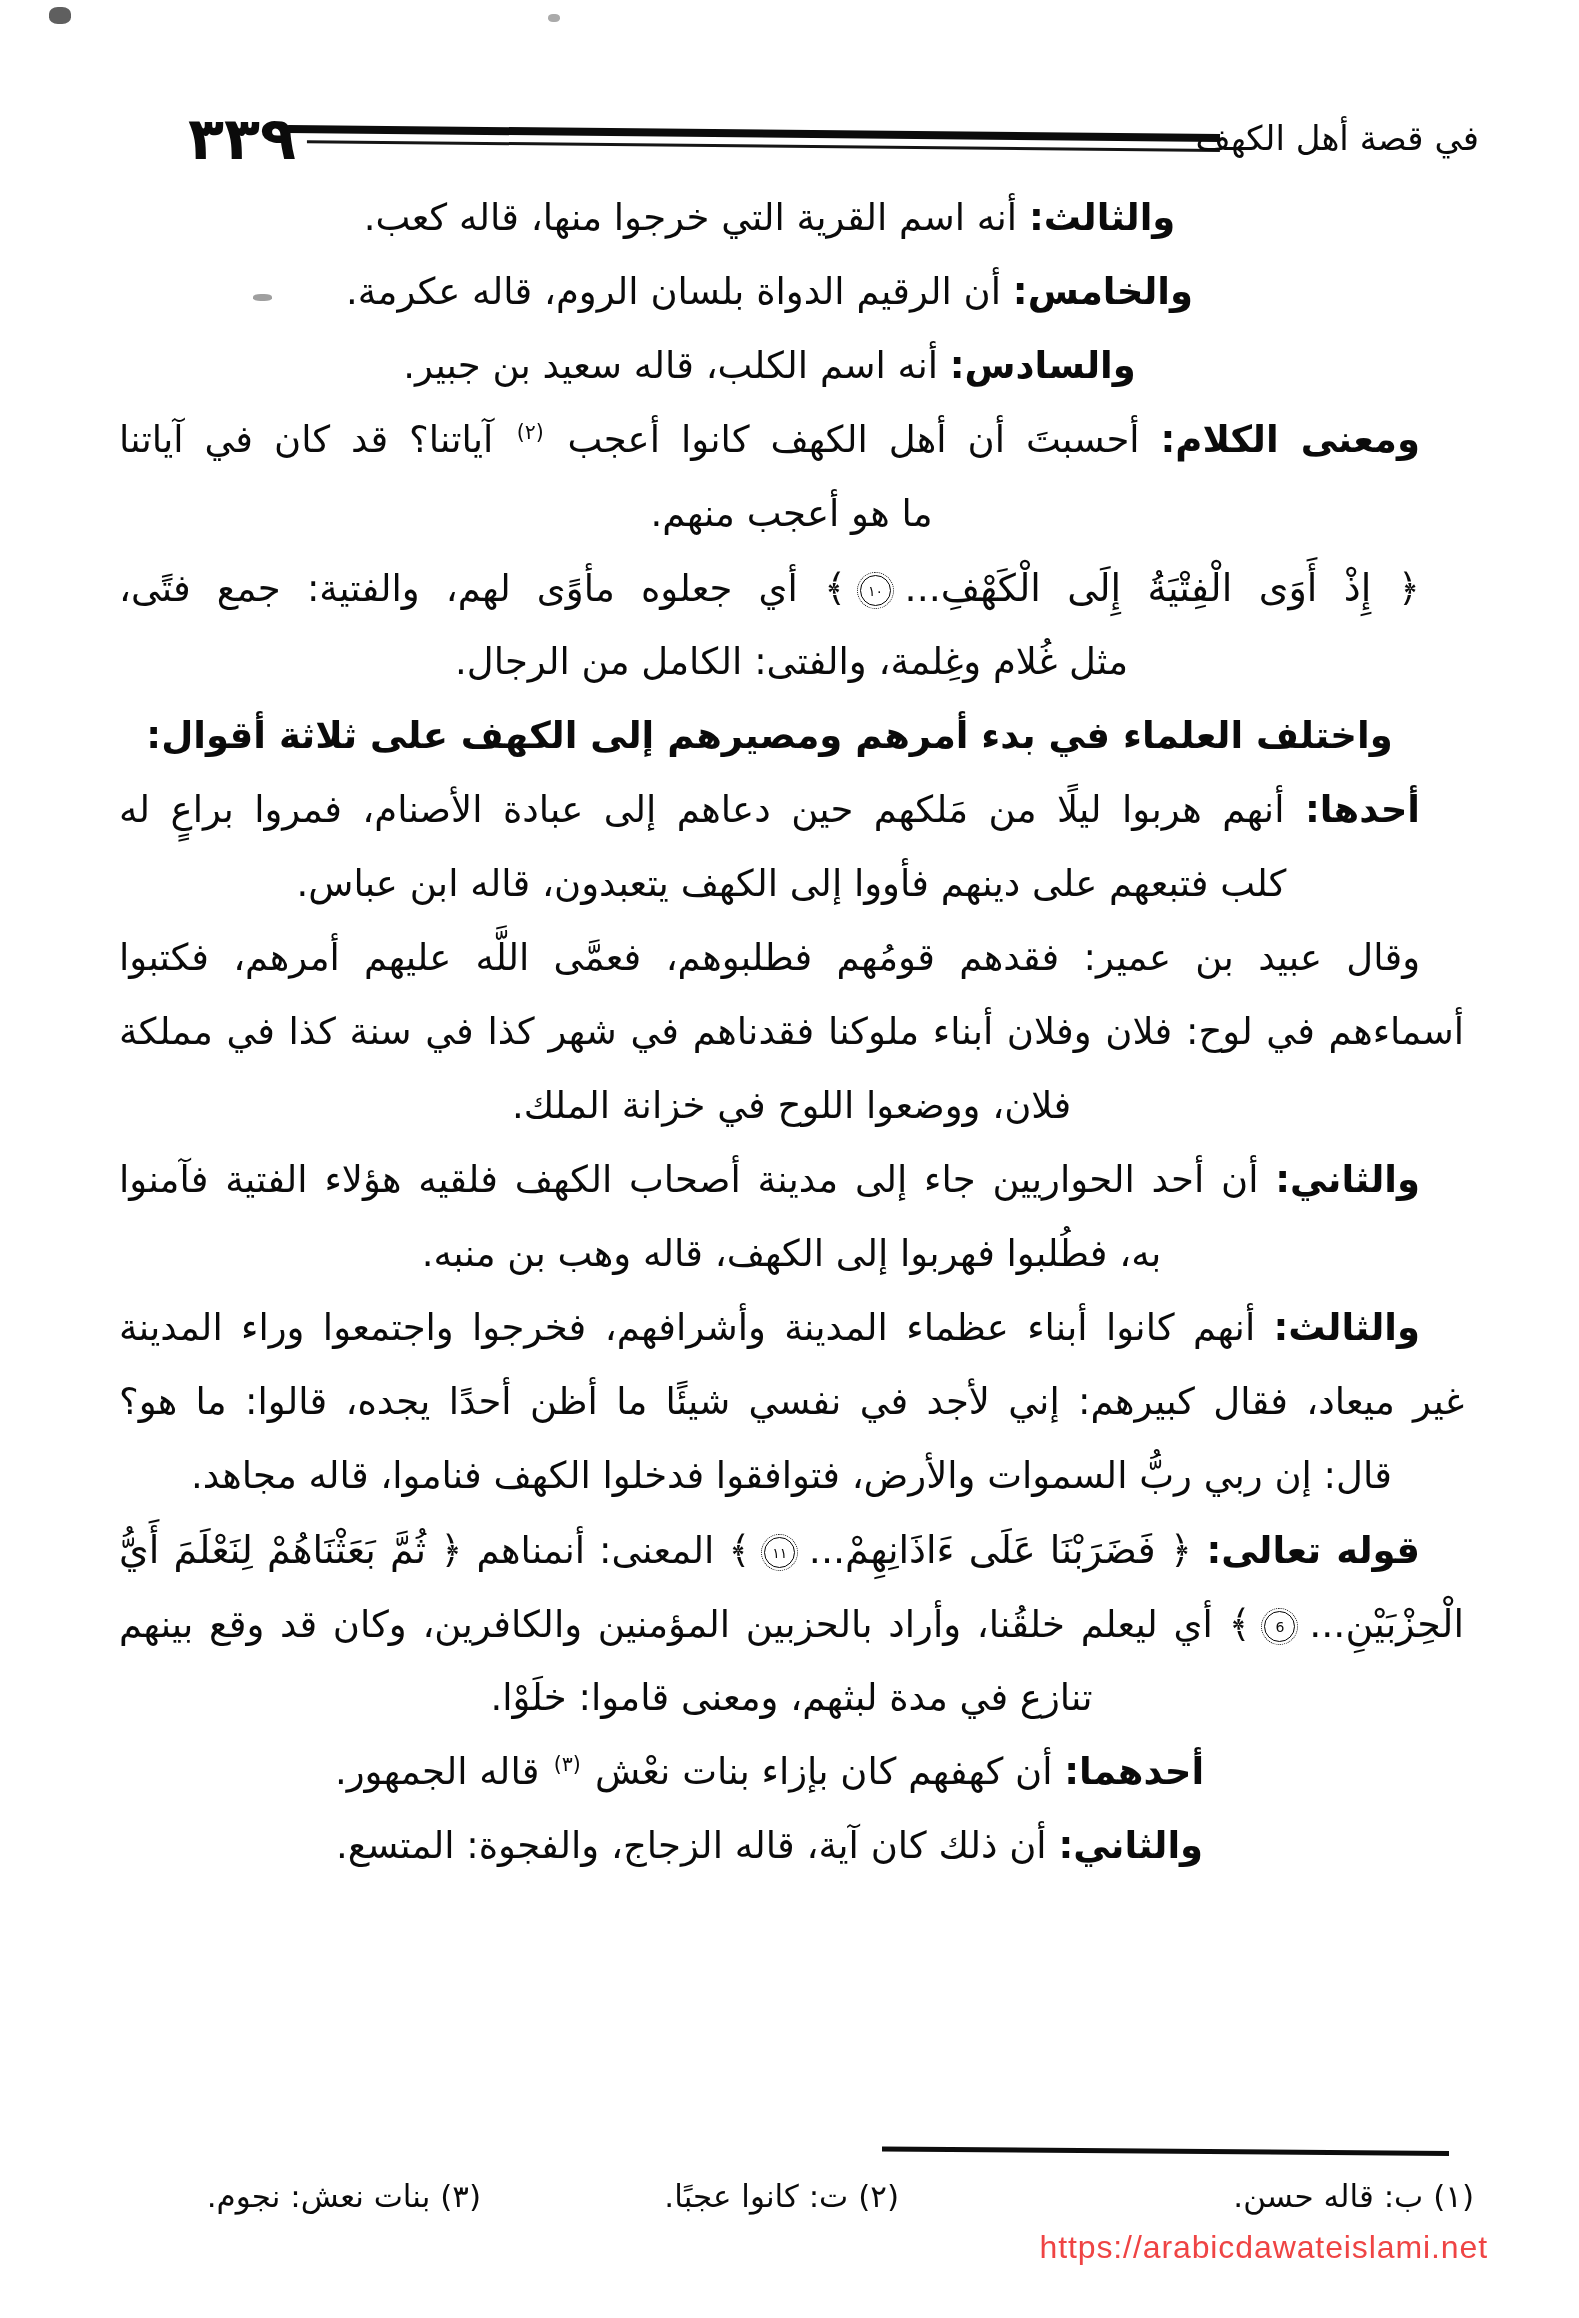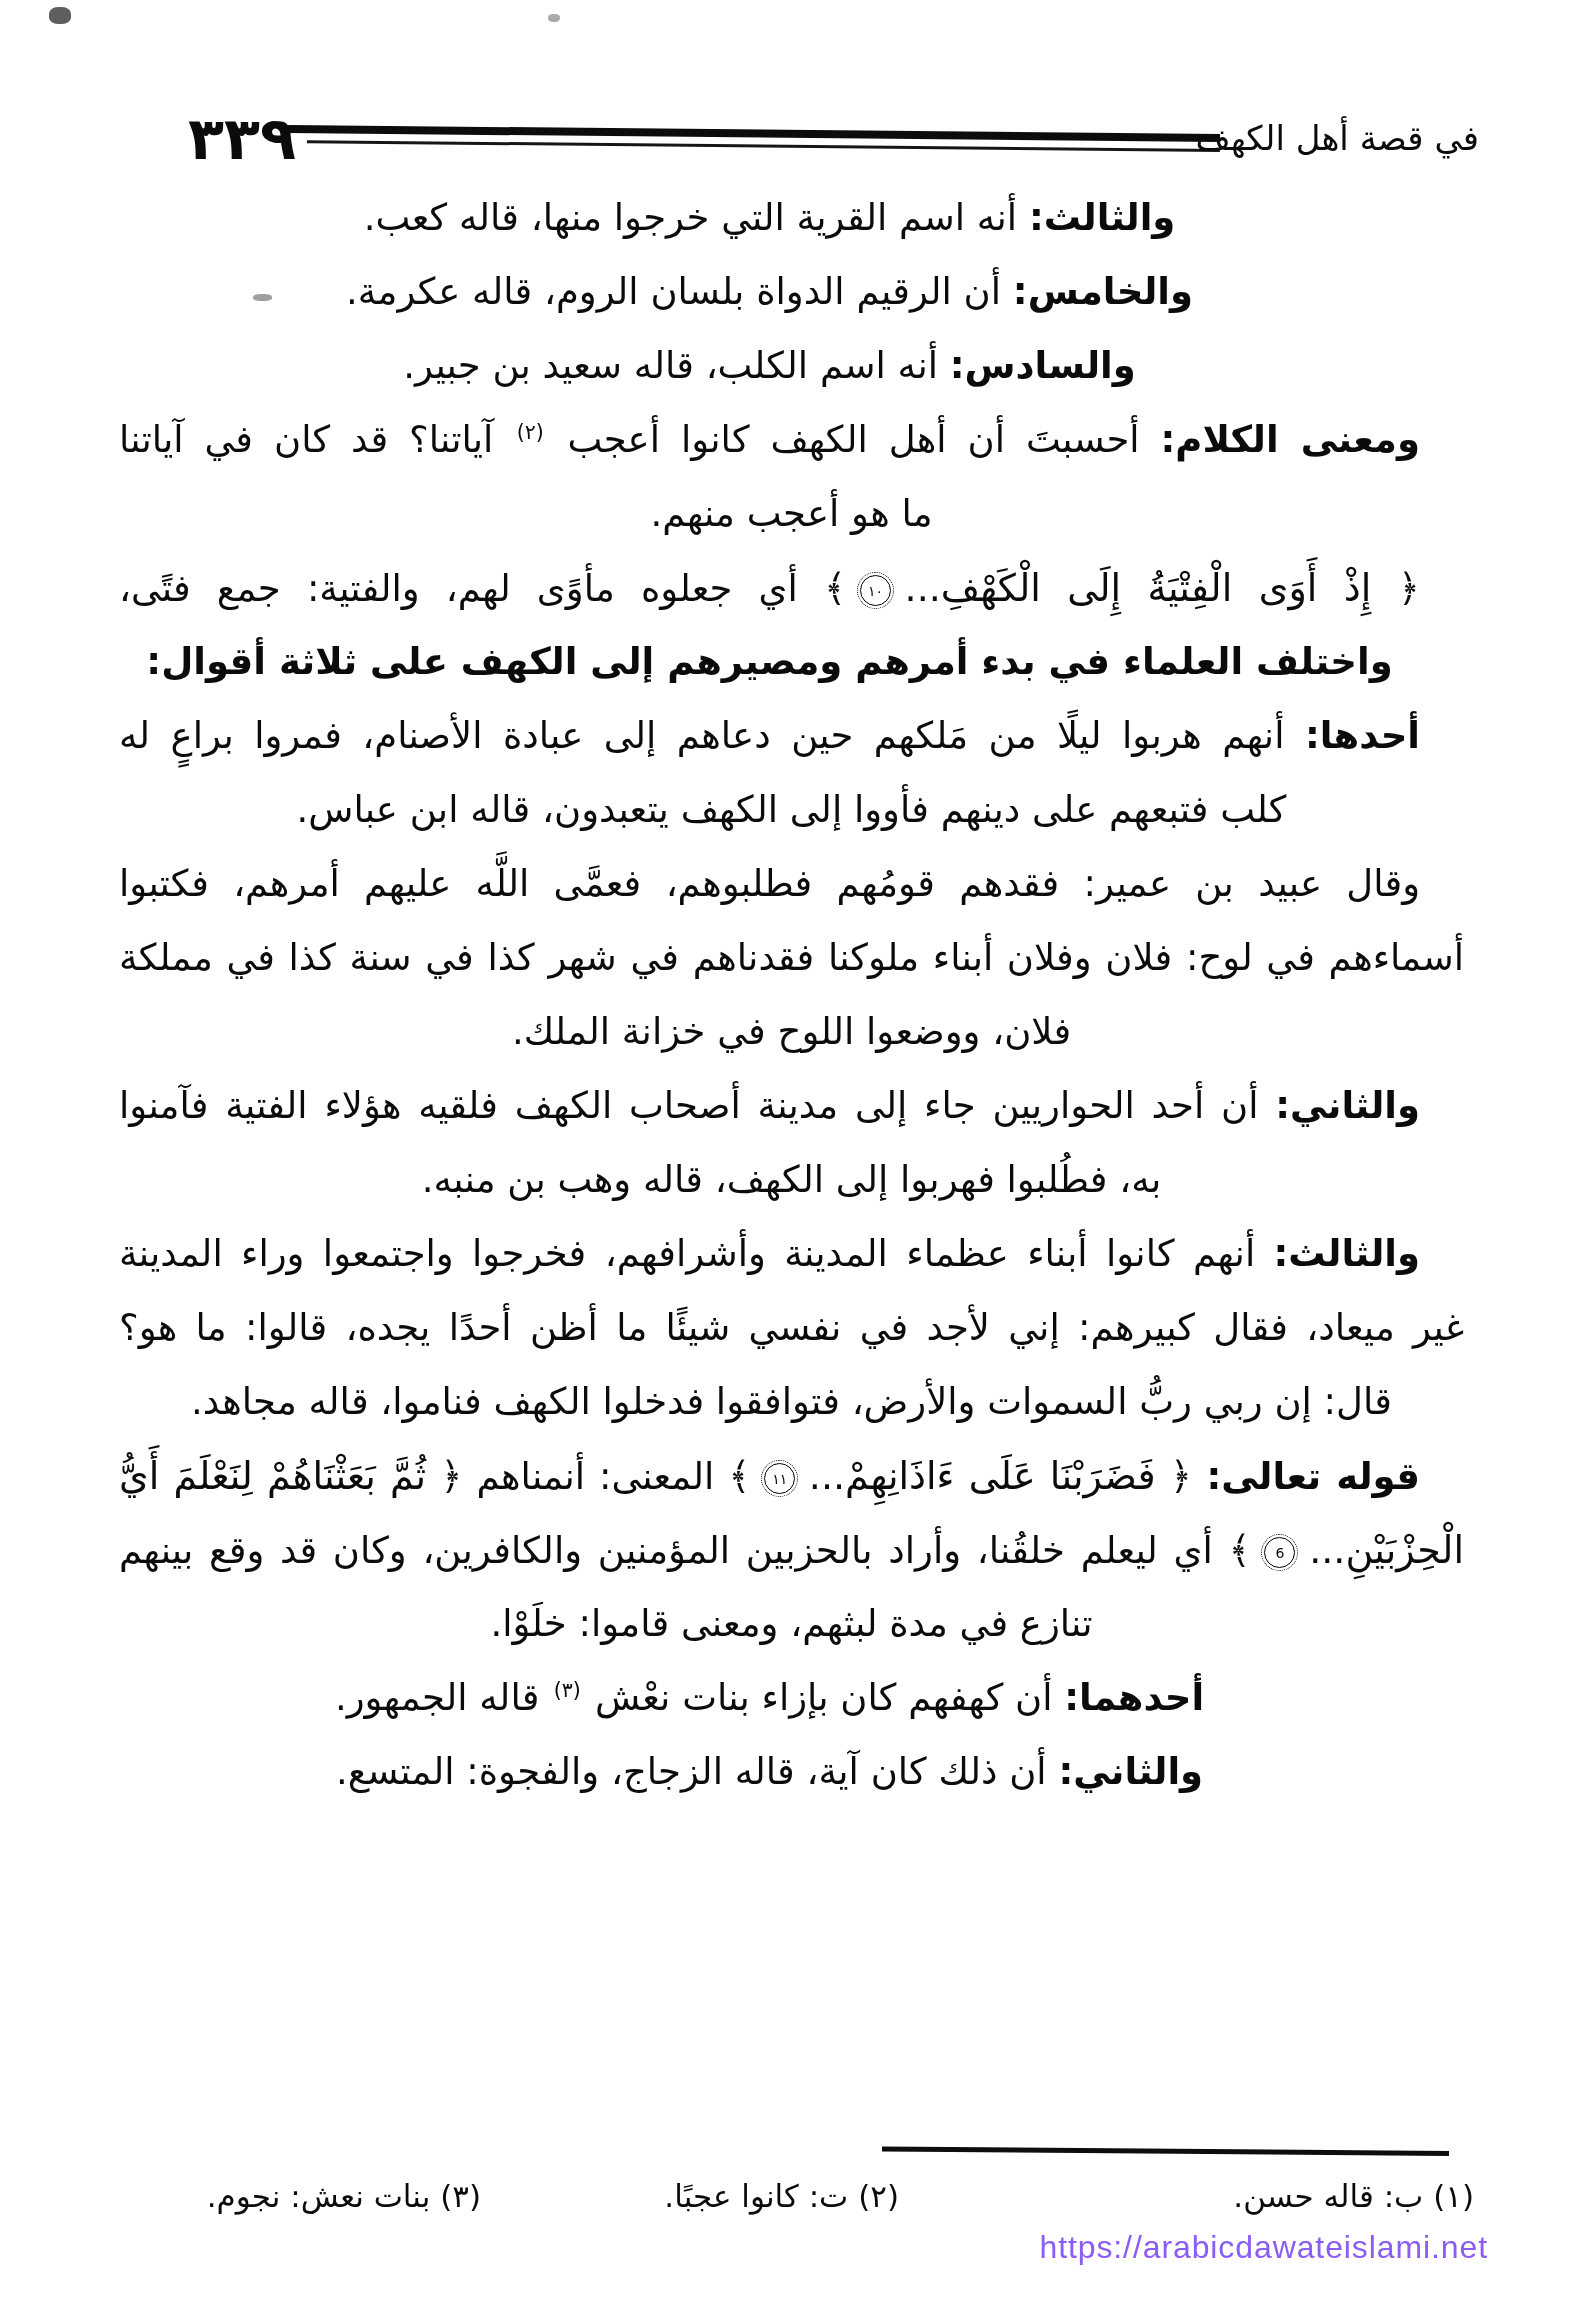--- a/index.html
+++ b/index.html
@@ -76,21 +76,21 @@
     font-size:31px;direction:rtl;white-space:nowrap;
   }
   .fn1{right:106px;}
   .fn2{right:681px;}
   .fn3{right:1099px;}
   
   .watermark{
     position:absolute;top:2229px;right:92px;
     font-family:"Liberation Sans", sans-serif;
     font-size:32px;
-    color:#8b5cf6;
+    color:#ef4444;
     direction:ltr;
     letter-spacing:0.9px;
   }
   
   .speck{position:absolute;background:#2a2a2a;border-radius:40%;}
   .speck1{left:49px;top:6.8px;width:22px;height:17px;opacity:.75;}
   .speck2{left:253px;top:294px;width:19px;height:6.8px;opacity:.45;}
   .speck3{left:548px;top:13.7px;width:12px;height:8.5px;opacity:.4;}
 </style>
 </head>
@@ -103,20 +103,21 @@
 </div>
 <div class="header-title">في قصة أهل الكهف</div>
 
 <div id="body-text">
     <div class="line ind"><span class="b">والثالث:</span><span> أنه اسم القرية التي خرجوا منها، قاله كعب.</span></div>
     <div class="line ind"><span class="b">والخامس:</span><span> أن الرقيم الدواة بلسان الروم، قاله عكرمة.</span></div>
     <div class="line ind"><span class="b">والسادس:</span><span> أنه اسم الكلب، قاله سعيد بن جبير.</span></div>
     <div class="line ind full"><span class="b">ومعنى الكلام:</span><span> أحسبتَ أن أهل الكهف كانوا أعجب </span><span class="s">(٢)</span><span> آياتنا؟ قد كان في آياتنا</span></div>
     <div class="line"><span>ما هو أعجب منهم.</span></div>
     <div class="line ind full"><span class="q">﴿ إِذْ أَوَى الْفِتْيَةُ إِلَى الْكَهْفِ...</span><span class="ayah">١٠</span><span class="q">﴾</span><span> أي جعلوه مأوًى لهم، والفتية: جمع فتًى،</span></div>
+    <div class="line"><span>مثل غُلام وغِلمة، والفتى: الكامل من الرجال.</span></div>
     <div class="line ind"><span class="b">واختلف العلماء في بدء أمرهم ومصيرهم إلى الكهف على ثلاثة أقوال:</span></div>
     <div class="line ind full"><span class="b">أحدها:</span><span> أنهم هربوا ليلًا من مَلكهم حين دعاهم إلى عبادة الأصنام، فمروا براعٍ له</span></div>
     <div class="line"><span>كلب فتبعهم على دينهم فأووا إلى الكهف يتعبدون، قاله ابن عباس.</span></div>
     <div class="line ind full"><span>وقال عبيد بن عمير: فقدهم قومُهم فطلبوهم، فعمَّى اللَّه عليهم أمرهم، فكتبوا</span></div>
     <div class="line full"><span>أسماءهم في لوح: فلان وفلان أبناء ملوكنا فقدناهم في شهر كذا في سنة كذا في مملكة</span></div>
     <div class="line"><span>فلان، ووضعوا اللوح في خزانة الملك.</span></div>
     <div class="line ind full"><span class="b">والثاني:</span><span> أن أحد الحواريين جاء إلى مدينة أصحاب الكهف فلقيه هؤلاء الفتية فآمنوا</span></div>
     <div class="line"><span>به، فطُلبوا فهربوا إلى الكهف، قاله وهب بن منبه.</span></div>
     <div class="line ind full"><span class="b">والثالث:</span><span> أنهم كانوا أبناء عظماء المدينة وأشرافهم، فخرجوا واجتمعوا وراء المدينة على</span></div>
     <div class="line full"><span>غير ميعاد، فقال كبيرهم: إني لأجد في نفسي شيئًا ما أظن أحدًا يجده، قالوا: ما هو؟</span></div>

